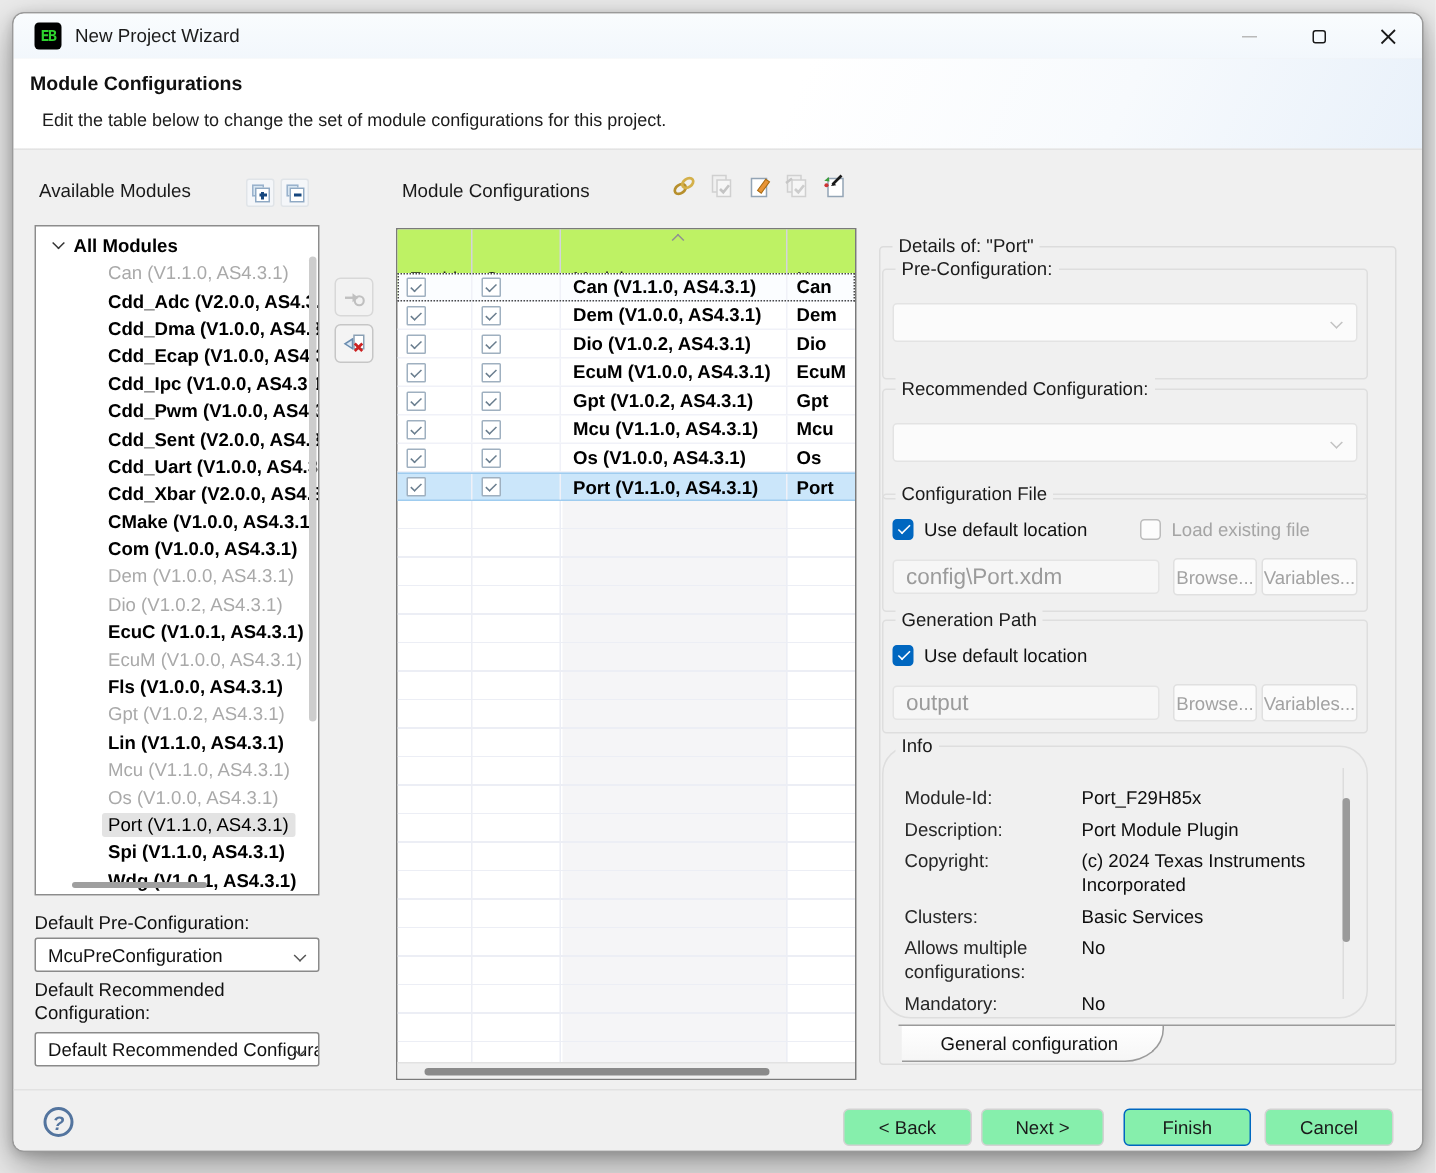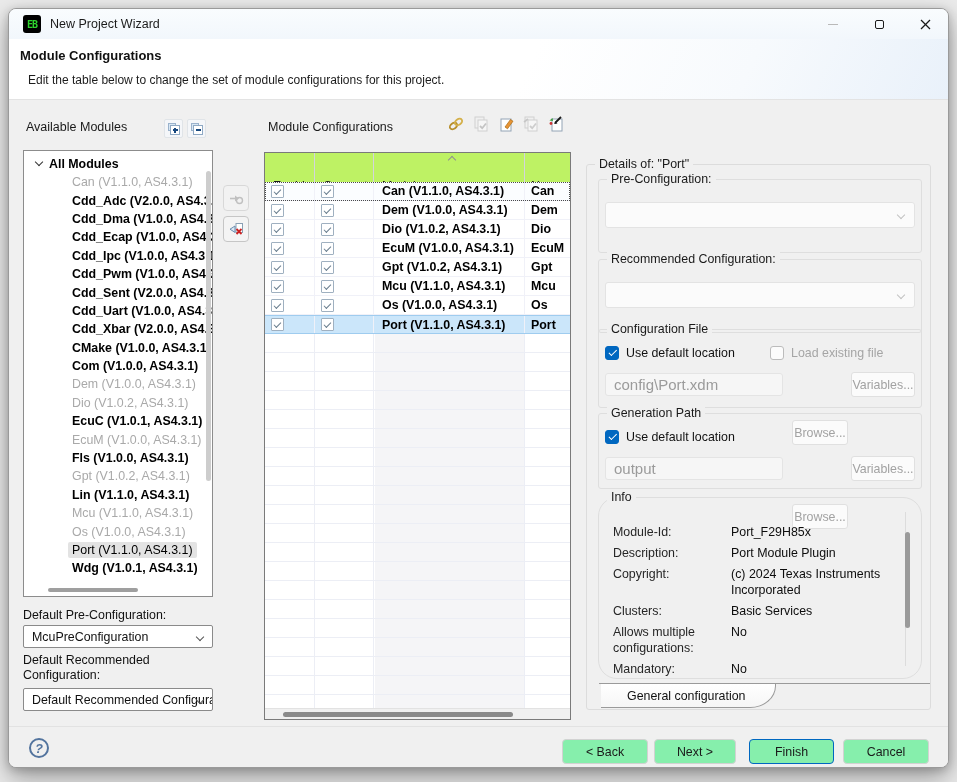--- a/index.html
+++ b/index.html
@@ -91,41 +91,41 @@
   .te-grid{position:absolute;left:0;top:0;right:0;bottom:0;
     background:repeating-linear-gradient(180deg,transparent 0 18px,#eceef5 18px 19px);}
   .te-v{position:absolute;top:0;bottom:0;width:1px;background:#eceef5;}
 
   .t-hscroll{position:absolute;left:0;right:0;bottom:0;height:11px;background:#f0f0f0;border-top:1px solid #e2e2e2;}
   .t-hthumb{position:absolute;left:18px;top:3px;width:230px;height:5px;background:#8a8a8a;border-radius:3px;}
 
   
   .dgroup{position:absolute;left:577px;top:64px;width:345px;height:546px;border:1px solid #dcdcdc;border-radius:3px;}
   .glegend{position:absolute;left:8px;top:-8px;background:#f0f0f0;padding:0 4px;font-size:12.4px;color:#1a1a1a;white-space:nowrap;}
-  .sgroup{position:absolute;left:11px;width:324px;border:1px solid #dedede;border-radius:3px;}
+  .sgroup{position:absolute;left:1px;width:324px;border:1px solid #dedede;border-radius:3px;}
   .sg-pre{top:14px;height:74px;} .sg-rec{top:94px;height:74px;}
   .sg-file{top:164px;height:79px;} .sg-path{top:248px;height:76px;} .sg-info{top:332px;height:182px;border-radius:19px;}
 
   .dcombo{position:absolute;left:6px;top:22px;width:310px;height:26px;background:#fbfbfb;border:1px solid #e3e3e3;border-radius:3px;
     font-size:12.4px;color:#9b9b9b;display:flex;align-items:center;padding-left:8px;}
   .dcombo .chev{position:absolute;right:10px;top:9px;width:6px;height:6px;border-right:1.4px solid #c2c2c2;border-bottom:1.4px solid #c2c2c2;transform:rotate(45deg);}
 
   .cbrow{position:absolute;left:6px;top:16px;display:flex;align-items:center;gap:7px;font-size:12.4px;color:#111;}
   .cbrow.second{left:171px;color:#a5a5a5;}
   .w11cb{width:14px;height:14px;border-radius:3px;position:relative;flex:none;}
   .w11cb.checked{background:#0067c0;border:1px solid #0067c0;}
   .w11cb.checked::after{content:"";position:absolute;left:2.6px;top:3.4px;width:6.5px;height:3.4px;
     border-left:1.7px solid #fff;border-bottom:1.7px solid #fff;transform:rotate(-45deg);}
   .w11cb.empty{border:1px solid #bcbcbc;background:#fcfcfc;}
 
   .dfield{position:absolute;left:6px;top:43px;width:178px;height:23px;background:#f6f6f6;border:1px solid #e4e4e4;border-radius:3px;
     color:#9b9b9b;font-size:15px;display:flex;align-items:center;padding-left:8px;white-space:nowrap;overflow:hidden;}
   .dbtn{position:absolute;top:42px;height:25px;background:#fbfbfb;border:1px solid #e0e0e0;border-radius:3px;
     color:#a2a2a2;font-size:12.4px;display:flex;align-items:center;justify-content:center;}
-  .dbtn.browse{left:193px;width:56px;margin-top:48px;}
+  .dbtn.browse{left:193px;width:56px;}
   .dbtn.vars{left:252px;width:64px;}
 
   .info-rows{position:absolute;left:14px;top:26px;right:28px;display:grid;grid-template-columns:118px 1fr;
     row-gap:5px;font-size:12.4px;line-height:16px;}
   .info-rows .lab{color:#262626;} .info-rows .val{color:#0d0d0d;}
   .info-track{position:absolute;right:15px;top:14px;bottom:12px;width:1px;background:#dcdcdc;}
   .info-thumb{position:absolute;right:11px;top:34px;width:5px;height:96px;background:#9a9a9a;border-radius:3px;}
 
   .tabzone{position:absolute;left:12px;right:0;top:518px;height:28px;border-top:1px solid #9a9a9a;}
   .tab{margin-left:2px;width:175px;height:24px;background:linear-gradient(180deg,#ffffff,#f6f6f6);
@@ -270,20 +270,23 @@
           </div>
 
           <div class="tree-row">
             <span class="tree-label dim">Os (V1.0.0, AS4.3.1)</span>
           </div>
 
           <div class="tree-row">
             <span class="tree-label selected">Port (V1.1.0, AS4.3.1)</span>
           </div>
 
+          <div class="tree-row">
+            <span class="tree-label bold">Spi (V1.1.0, AS4.3.1)</span>
+          </div>
 
           <div class="tree-row">
             <span class="tree-label bold">Wdg (V1.0.1, AS4.3.1)</span>
           </div>
         </div>
       <div class="tree-vscroll"></div>
       <div class="tree-hscroll"></div>
     </div>
 
     <div class="lp-lab" style="left:14px;top:508px;">Default Pre-Configuration:</div>

